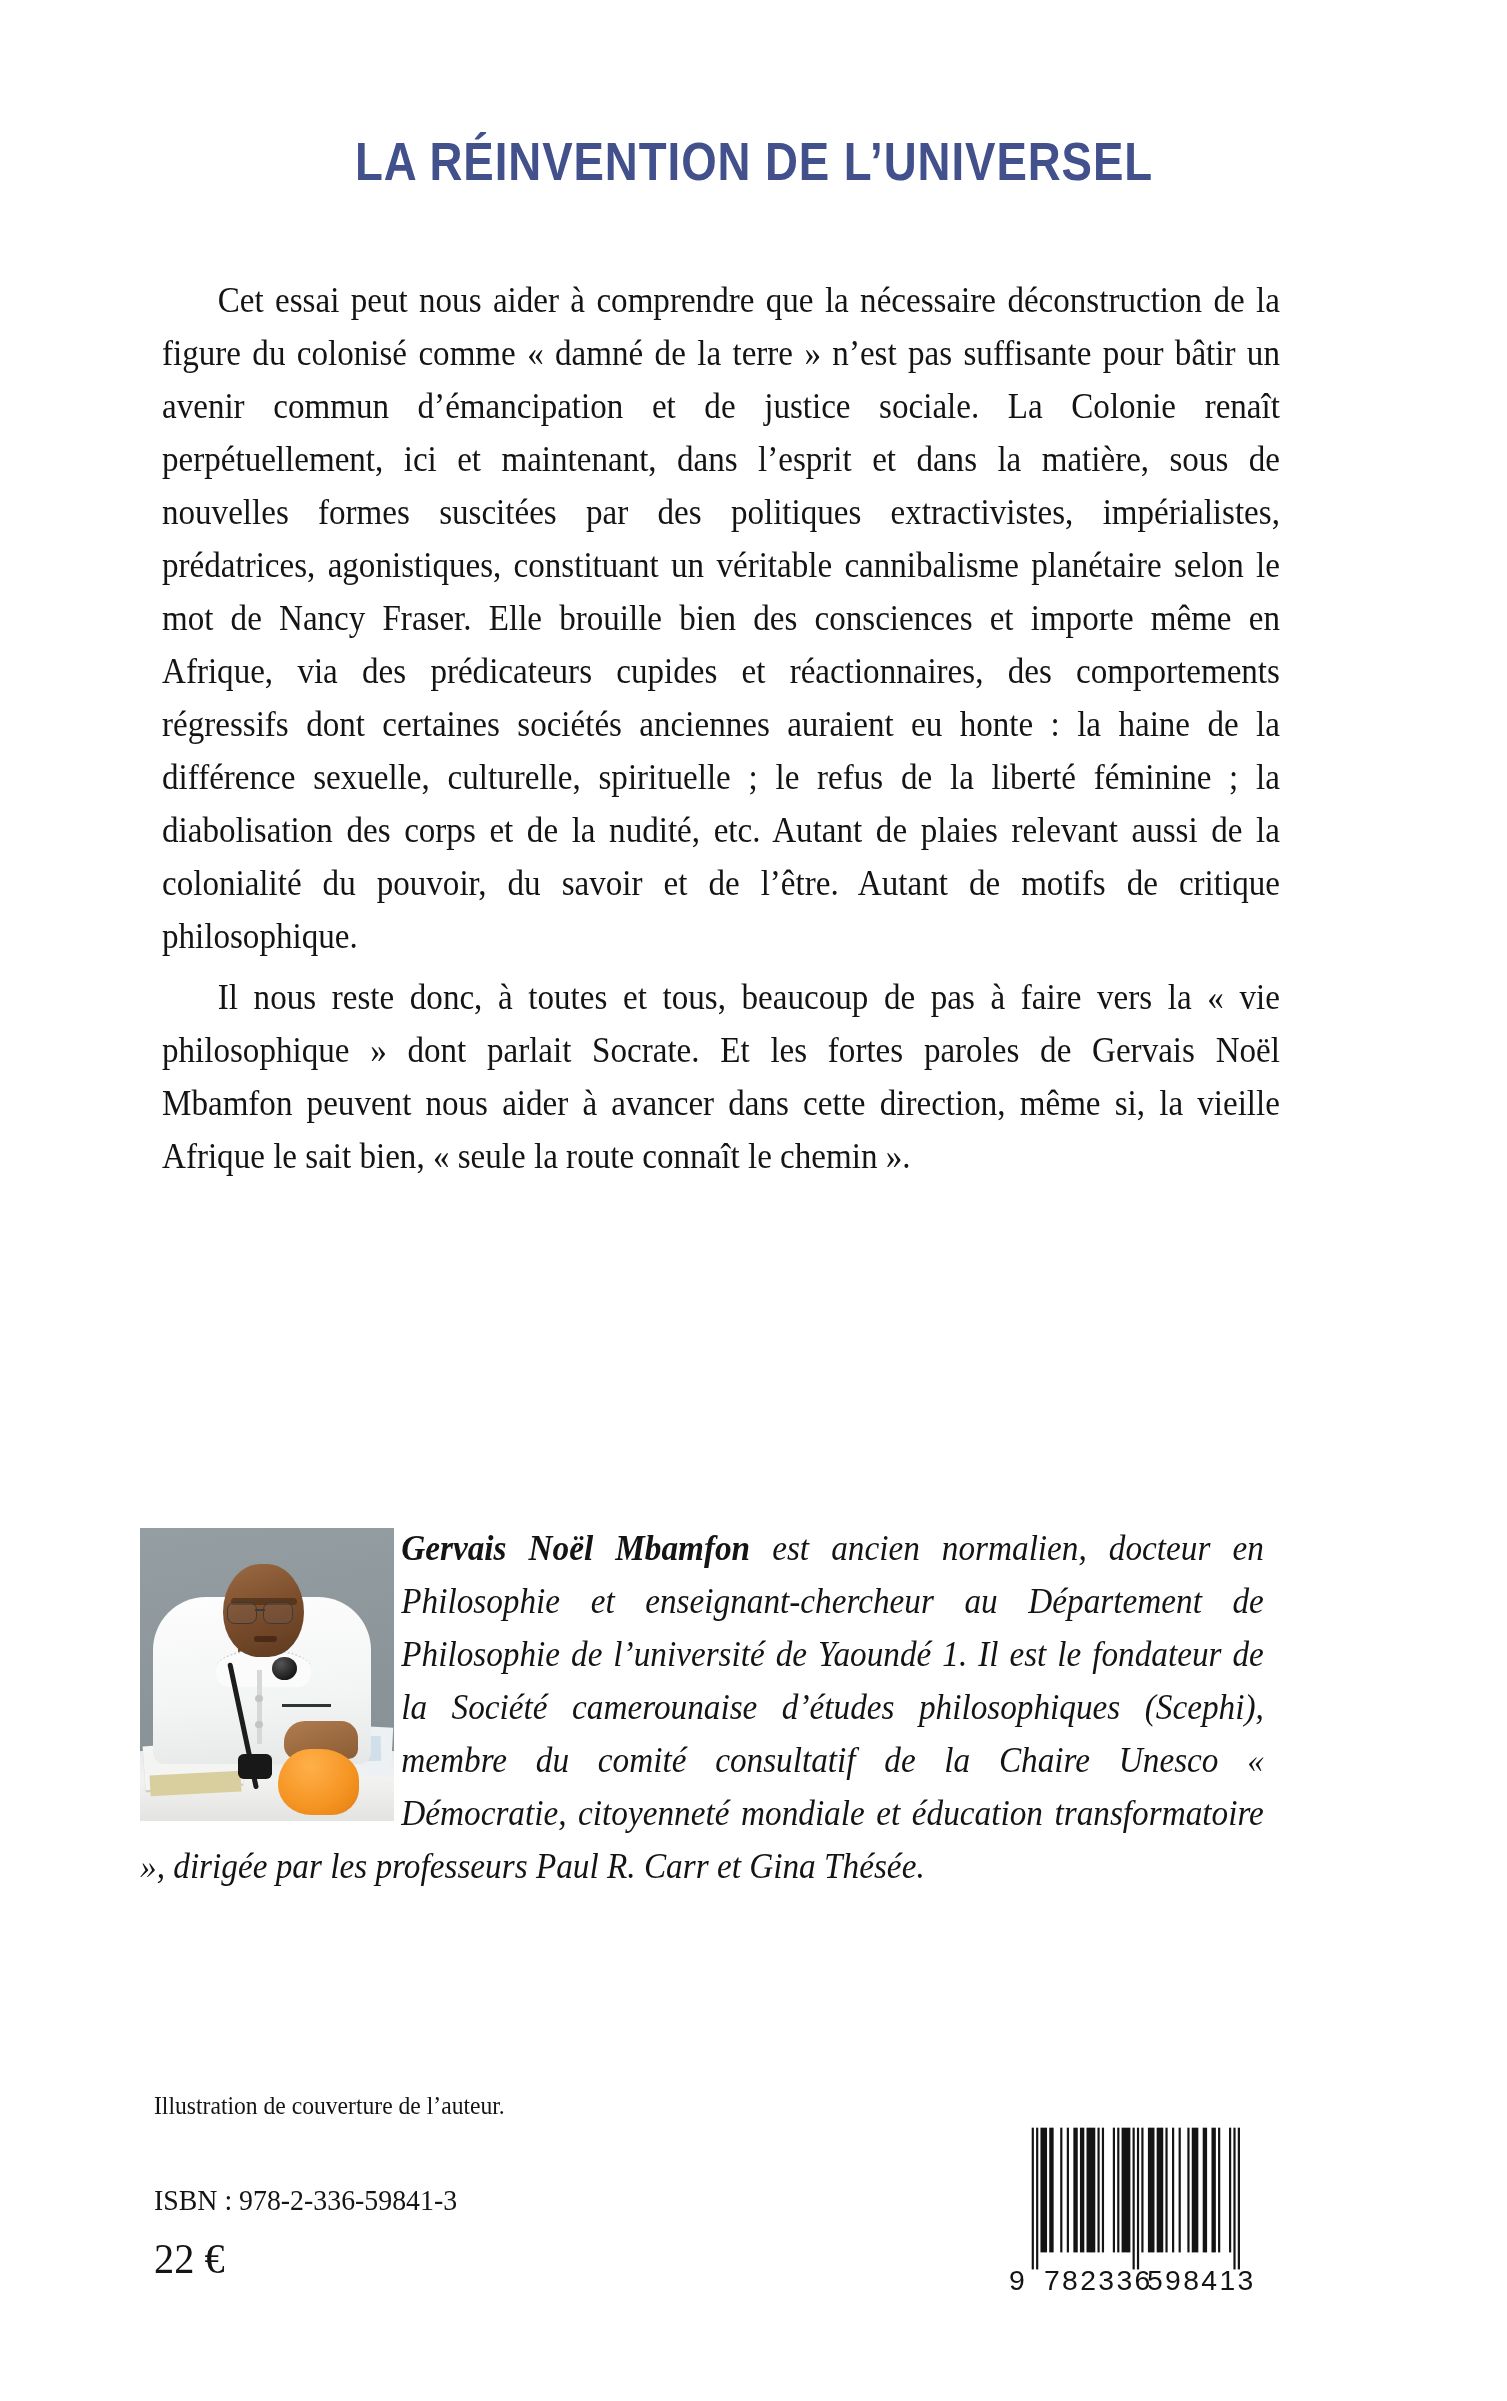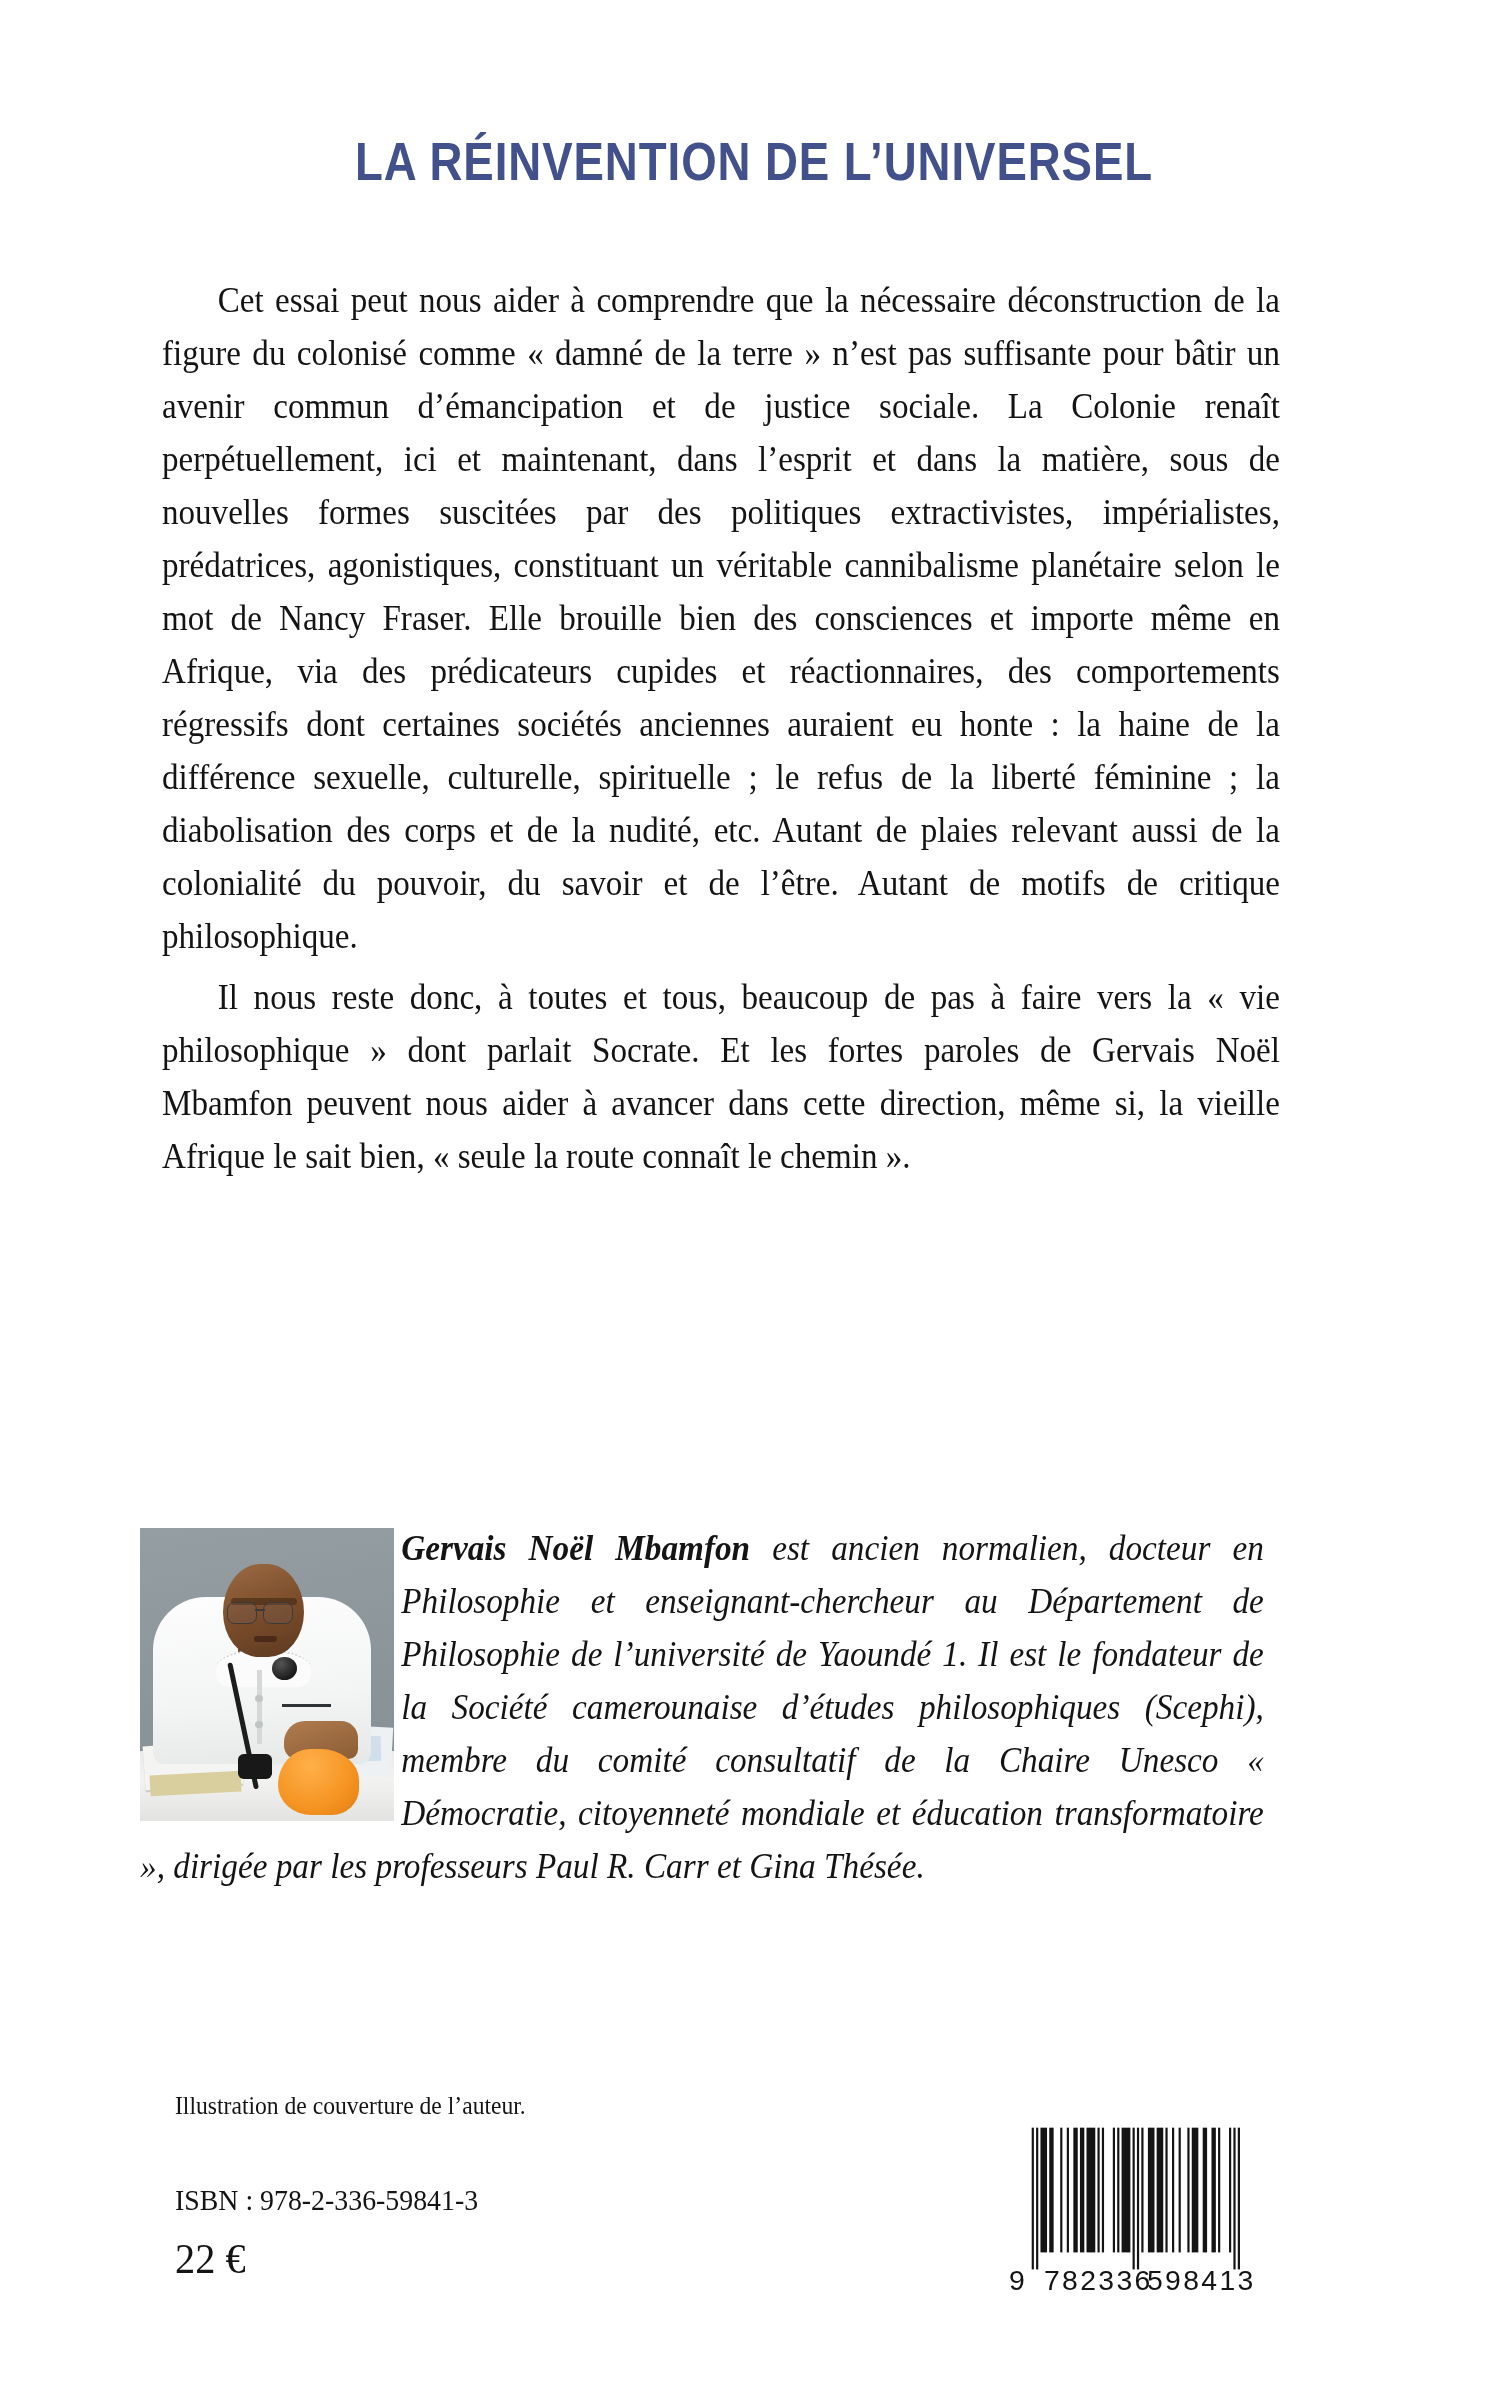--- a/index.html
+++ b/index.html
@@ -197,21 +197,20 @@
     font-weight: bold;
     font-style: italic;
   }
 
   
   .footer {
     position: absolute;
     left: 154px;
     top: 2090px;
     width: 1183px;
-    margin-left: 21px;
   }
   .credit {
     font-family: "Liberation Serif", serif;
     font-size: 24.6px;
     line-height: 32px;
     margin: 0;
     color: #141414;
     transform: scaleX(0.96);
     transform-origin: left top;
   }

